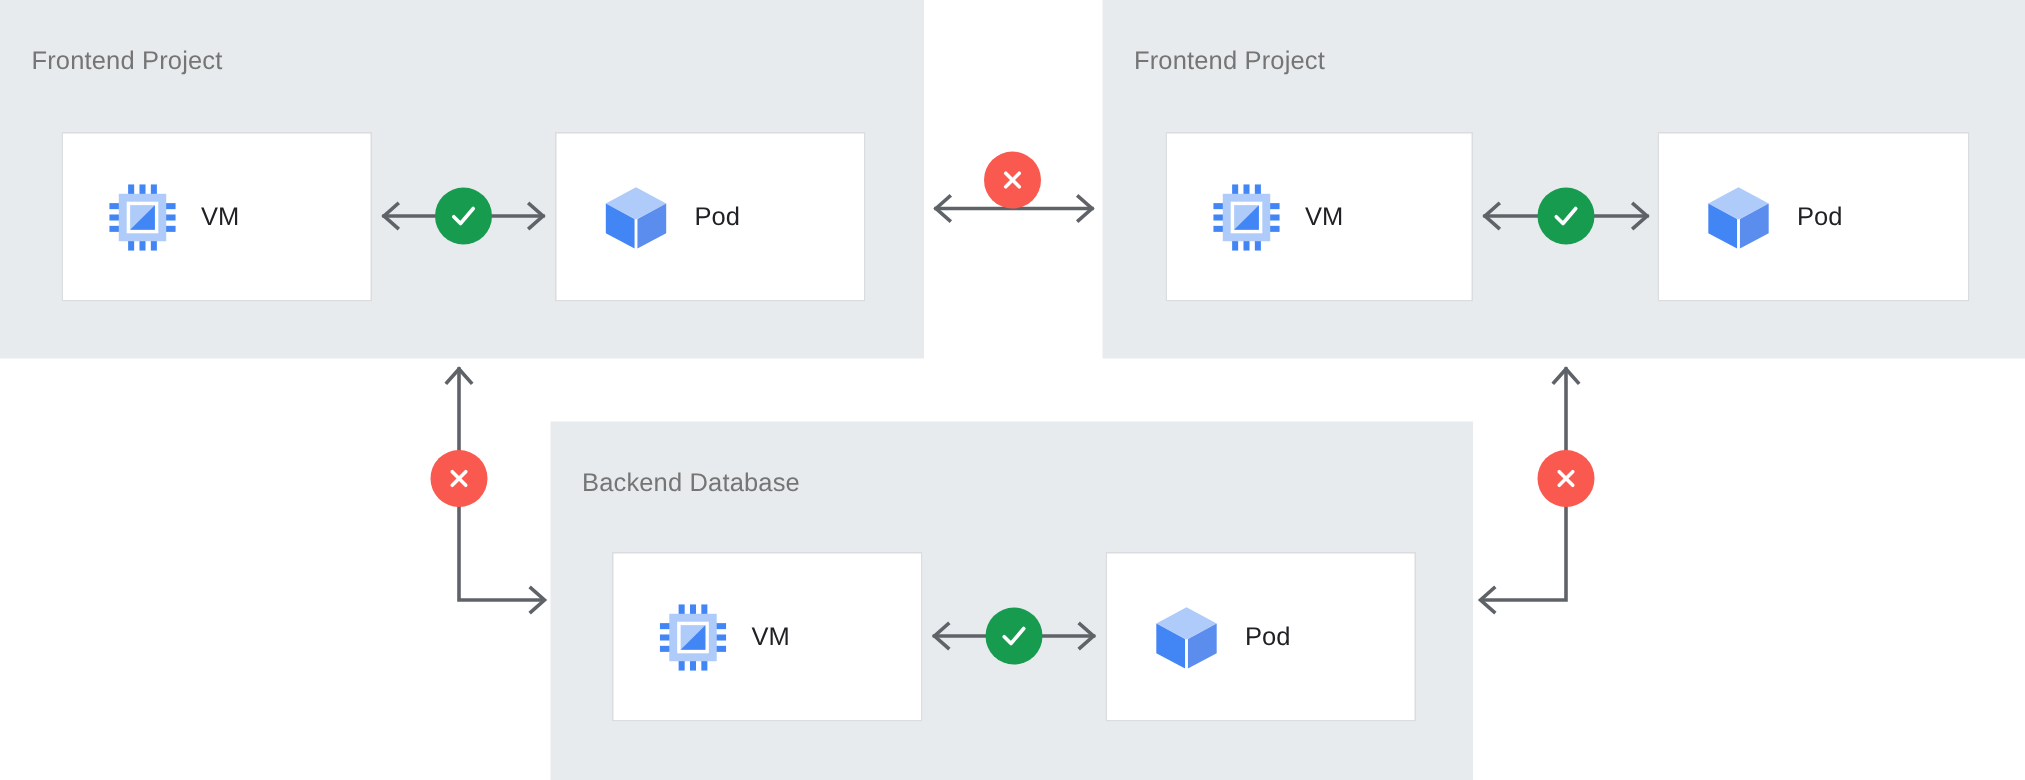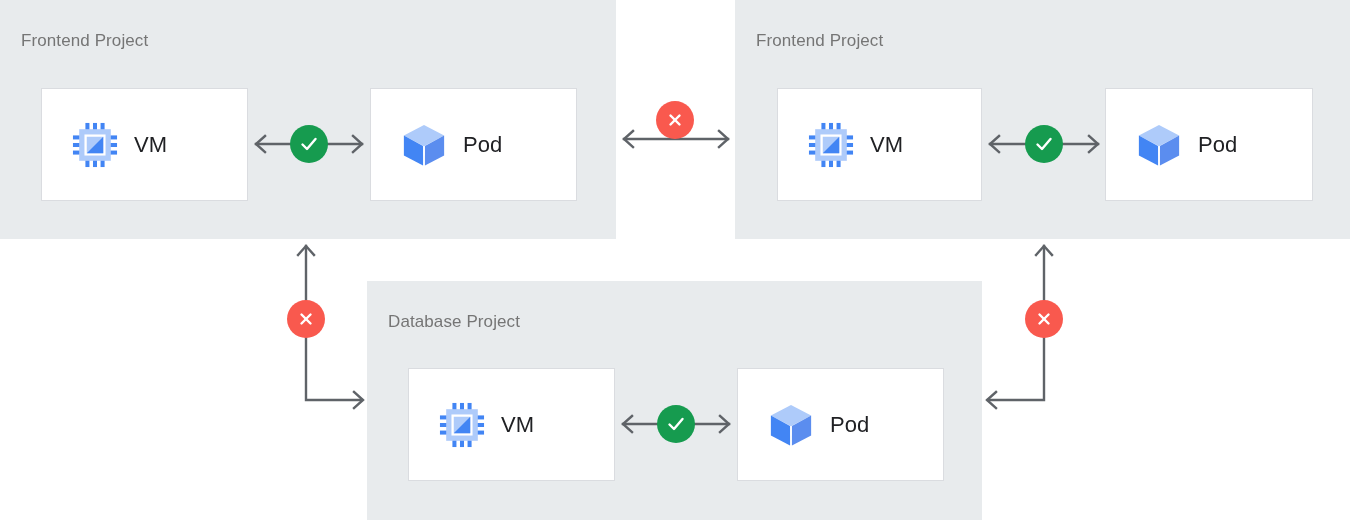--- a/index.html
+++ b/index.html
@@ -49,21 +49,21 @@
     align-items: center;
     height: 113px;
   }
   .card-inner {
     display: flex;
     align-items: center;
     gap: 16px;
     padding-left: 30px;
   }
   .card-label {
-    font-size: 22px;
+    font-size: 17px;
     color: #202124;
     line-height: 1;
     white-space: nowrap;
   }
 
   #card-frontend-vm  { left: 41px;   top: 88px;  width: 207px; }
   #card-frontend-pod { left: 370px;  top: 88px;  width: 207px; }
   #card-database-vm  { left: 777px;  top: 88px;  width: 205px; }
   #card-database-pod { left: 1105px; top: 88px;  width: 208px; }
   #card-backend-vm   { left: 408px;  top: 368px; width: 207px; }
@@ -118,21 +118,21 @@
 <body>
 
 <div class="canvas">
 
   <div class="panel" id="panel-frontend"></div>
   <div class="panel" id="panel-database"></div>
   <div class="panel" id="panel-backend"></div>
 
   <div class="panel-title" id="title-frontend">Frontend Project</div>
   <div class="panel-title" id="title-database">Frontend Project</div>
-  <div class="panel-title" id="title-backend">Database Project</div>
+  <div class="panel-title" id="title-backend">Backend Database</div>
 
   <div class="card" id="card-frontend-vm">
     <div class="card-inner">
       <span class="icon-wrap">
         <svg viewBox="0 0 48 48">
           <g fill="#4285f4">
             <rect x="14" y="1" width="4.2" height="8"></rect>
               <rect x="21.9" y="1" width="4.2" height="8"></rect>
               <rect x="29.8" y="1" width="4.2" height="8"></rect>
             <rect x="14" y="39" width="4.2" height="8"></rect>

